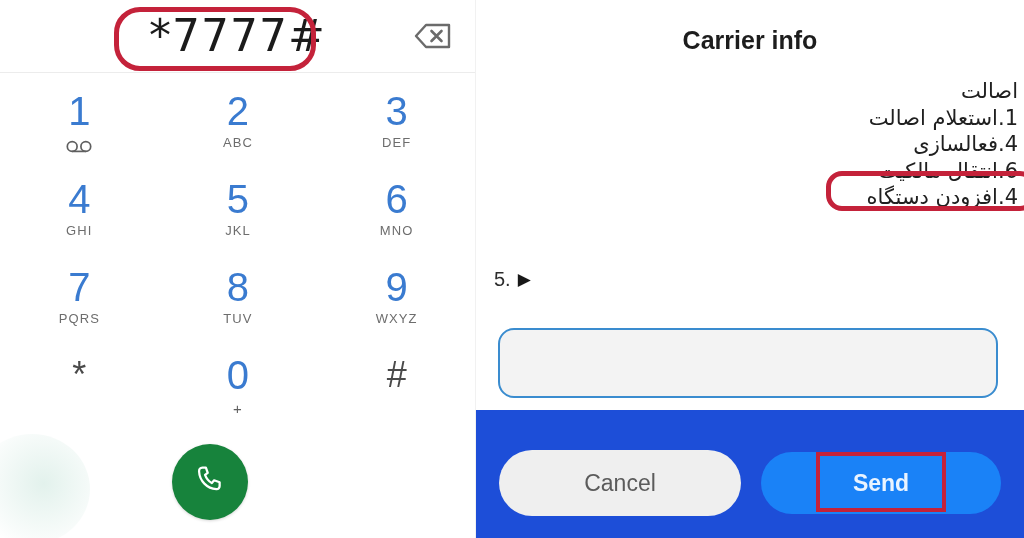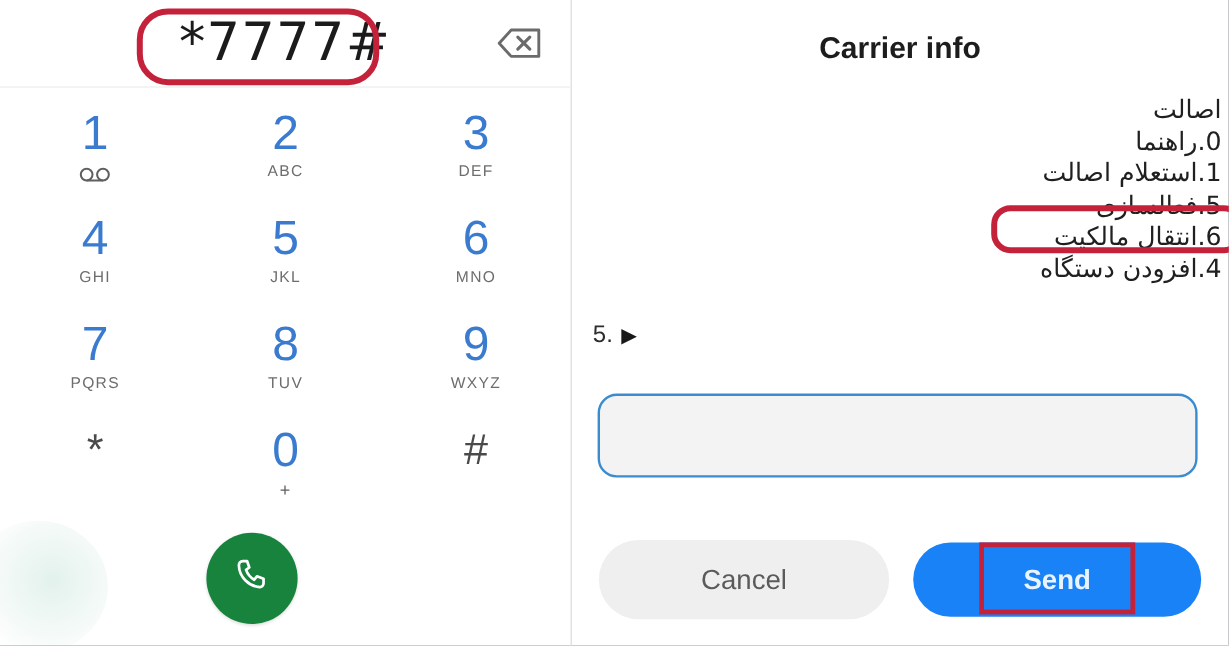--- a/index.html
+++ b/index.html
@@ -11,21 +11,21 @@
     width: 1024px;
     height: 538px;
     font-family: "Liberation Sans", sans-serif;
     overflow: hidden;
     position: relative;
   }
   #screen {
     position: relative;
     width: 1024px;
     height: 538px;
-    background: #0f172a;
+    background: #1d4ed8;
     display: flex;
   }
 
   
   #dialer-pane {
     position: relative;
     width: 476px;
     height: 538px;
     background: #ffffff;
     border-right: 1px solid #f1f1f1;
@@ -149,21 +149,21 @@
     height: 110px;
     border-radius: 50%;
     background: radial-gradient(circle at 60% 45%, rgba(34,150,110,0.13), rgba(34,150,110,0.03) 58%, rgba(255,255,255,0) 74%);
     pointer-events: none;
   }
 
   
   #ussd-pane {
     position: relative;
     width: 548px;
-    height: 538px;
+    height: 410px;
     background: #ffffff;
   }
 
   #ussd-title {
     position: absolute;
     left: 0;
     right: 0;
     top: 26px;
     text-align: center;
     font-family: "Liberation Sans", sans-serif;
@@ -381,23 +381,22 @@
 
     <div id="corner-smudge"></div>
   </div>
 
   <div id="ussd-pane">
 
     <div id="ussd-title">Carrier info</div>
 
     <div id="ussd-message">
       <div class="msg-line">اصالت</div>
-      <div class="msg-line">0.راهنما</div>
       <div class="msg-line">1.استعلام اصالت</div>
-      <div class="msg-line">5.فعالسازی</div>
+      <div class="msg-line">4.فعالسازی</div>
       <div class="msg-line">6.انتقال مالکیت</div>
       <div class="msg-line">4.افزودن دستگاه</div>
     </div>
 
     <div id="ussd-more">
       <span>5.</span>
       <span id="ussd-more-arrow">▶</span>
     </div>
 
     <input id="ussd-input" type="text" placeholder="" style="">

